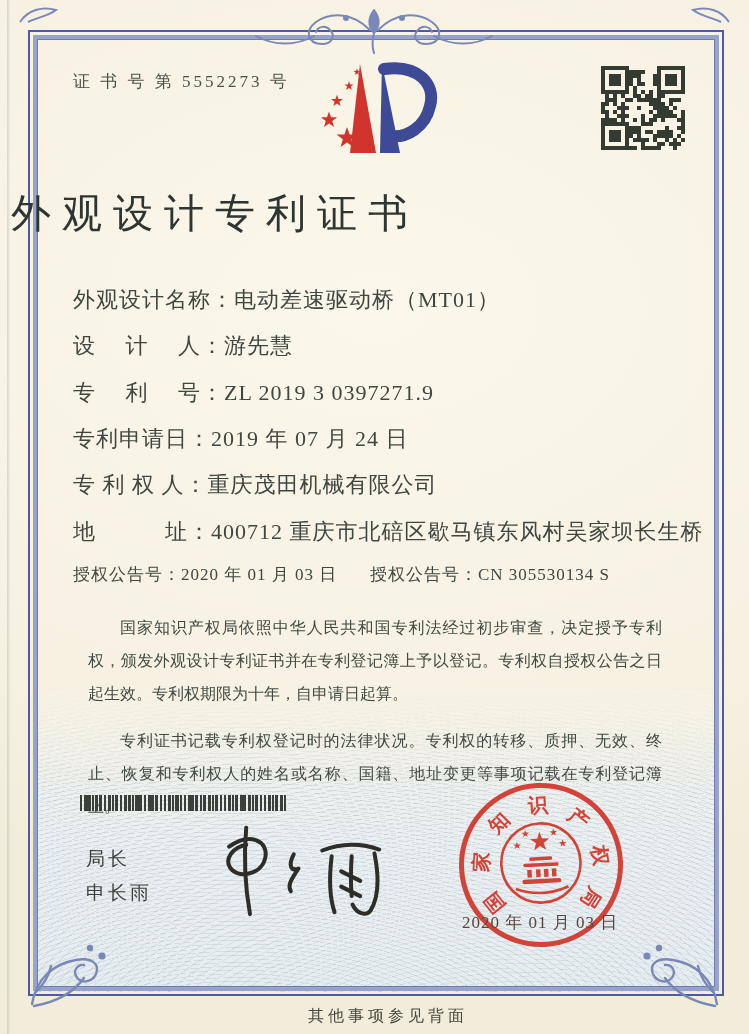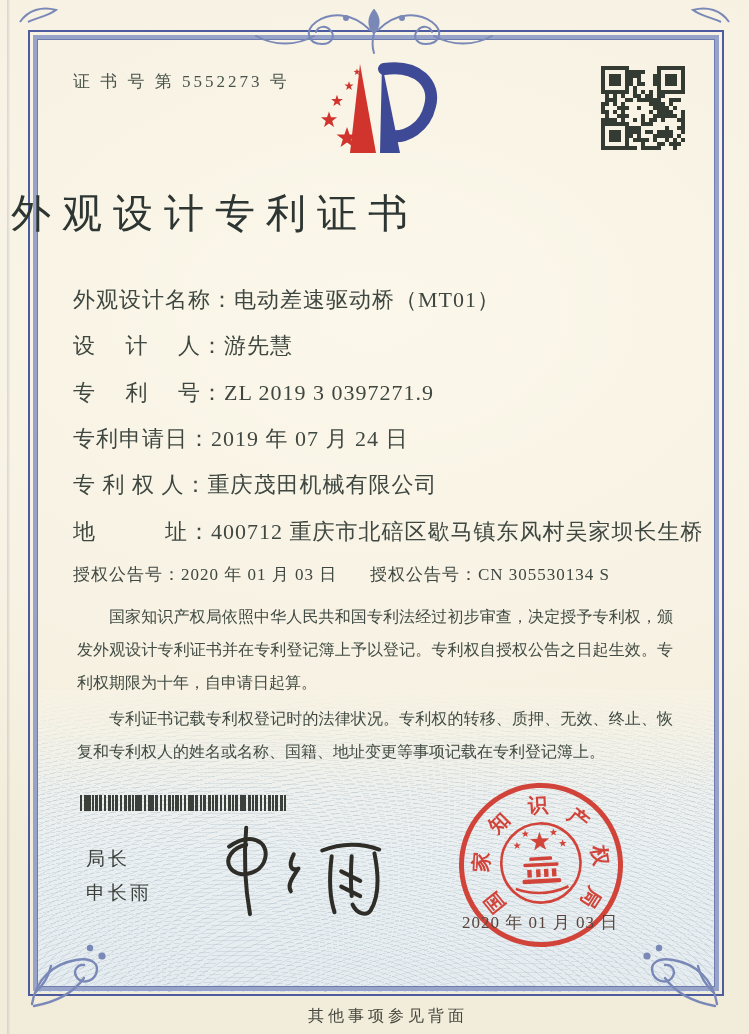--- a/index.html
+++ b/index.html
@@ -25,21 +25,21 @@
   .ornament{position:absolute;z-index:5;pointer-events:none;}
 
   .cert-no{position:absolute;left:73px;top:70px;font-size:17px;letter-spacing:3px;color:#49534a;}
   .title{position:absolute;left:0;right:0;top:186px;text-align:left;
     font-size:40px;letter-spacing:11px;color:#2e3633;padding-left:11px;}
   .field{position:absolute;left:73px;font-size:22px;letter-spacing:1px;color:#3f4741;white-space:nowrap;}
   .f0{top:285px}.f1{top:331px}.f2{top:378px}.f3{top:424px}.f4{top:470px}.f5{top:517px}
   .grant{position:absolute;left:73px;top:563px;font-size:17px;letter-spacing:1px;color:#3f4741;white-space:nowrap;}
   .grant-no{position:absolute;left:370px;top:563px;font-size:17px;letter-spacing:1px;color:#3f4741;white-space:nowrap;}
   .body-text{position:absolute;left:73px;top:597px;width:604px;}
-  .body-text p{margin:4px;font-size:16px;line-height:2.05;text-indent:2em;text-align:justify;color:#414b43;}
+  .body-text p{margin:15px;font-size:16px;line-height:2.05;text-indent:2em;text-align:justify;color:#414b43;}
 
   .barcode{position:absolute;left:80px;top:795px;width:208px;height:16px;z-index:4;
     background:
       repeating-linear-gradient(90deg,#3c403b 0 2px,rgba(0,0,0,0) 2px 4px),
       repeating-linear-gradient(90deg,#3c403b 0 1px,rgba(0,0,0,0) 1px 5px),
       repeating-linear-gradient(90deg,rgba(0,0,0,0) 0 6px,#3c403b 6px 8px,rgba(0,0,0,0) 8px 13px);}
   .officer-title{position:absolute;left:86px;top:846px;font-size:19px;letter-spacing:3px;color:#3b3f3a;}
   .officer-name{position:absolute;left:86px;top:880px;font-size:19px;letter-spacing:3px;color:#3b3f3a;}
   .signature{position:absolute;left:200px;top:822px;z-index:4;}
 

